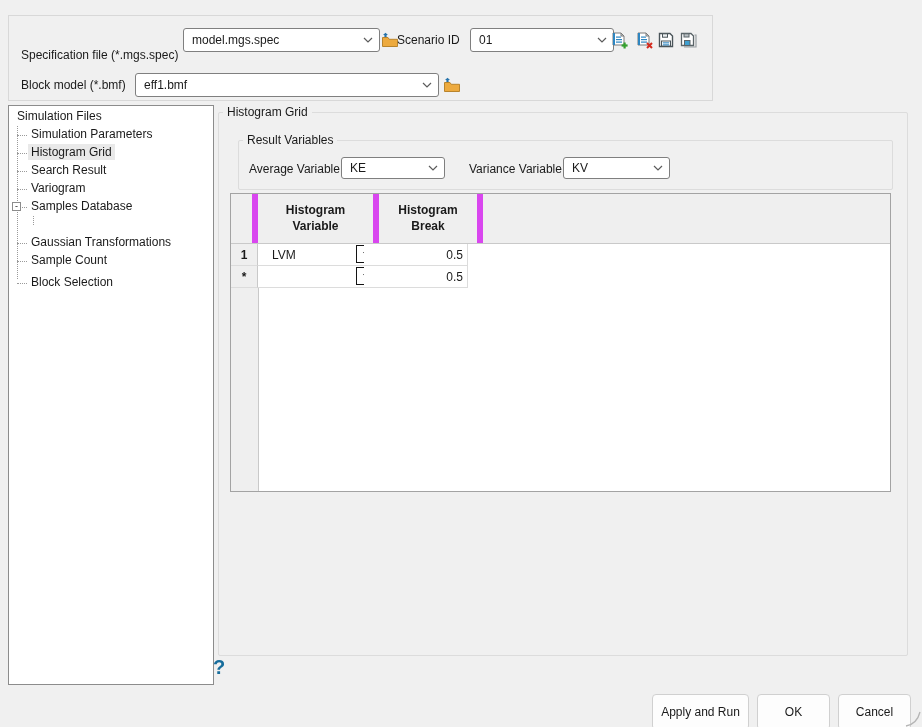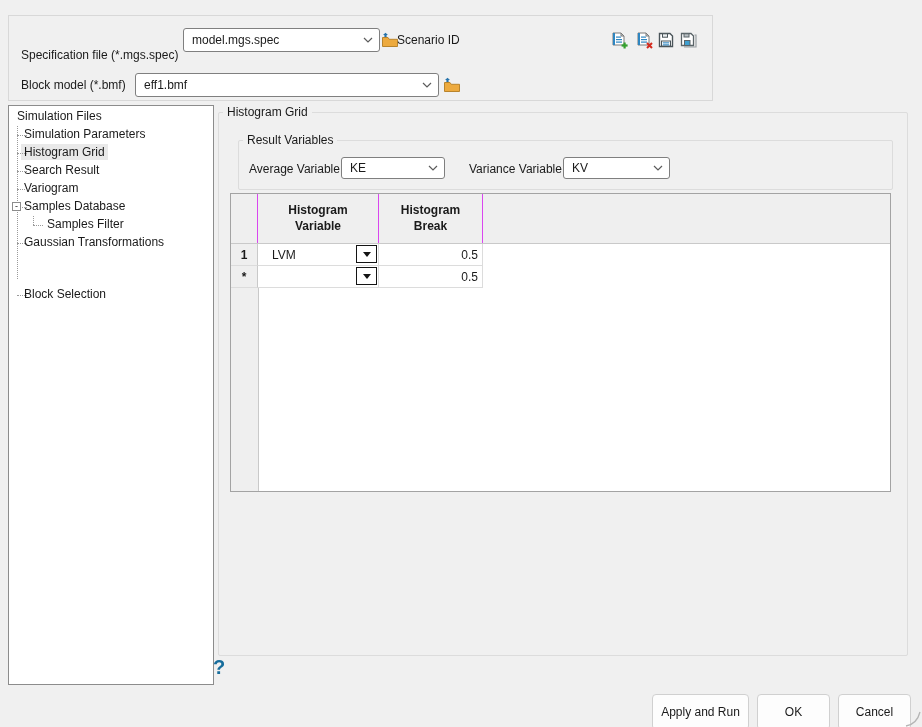--- a/index.html
+++ b/index.html
@@ -24,21 +24,21 @@
   .combo .chev{flex:none;margin-left:4px;display:flex;align-items:center}
   .combo.small{height:22px}
 
   .iconbtn{position:absolute;width:18px;height:18px;display:flex;align-items:center;justify-content:center}
 
   
   .tree-panel{left:8px;top:105px;width:206px;height:580px;background:#fff;border:1px solid #8c8c8c;box-sizing:border-box}
   .tree-inner{position:relative;width:100%;height:100%}
   .trow{position:absolute;left:0;width:100%;height:18px;display:flex;align-items:flex-start;box-sizing:border-box}
   .trow.lvl0{padding-left:5px}
-  .trow.lvl1{padding-left:12px}
+  .trow.lvl1{padding-left:19px}
   .trow.lvl2{padding-left:35px}
   .trow.lvl1::before,.trow.lvl2::before{
     content:"";position:absolute;top:9px;width:10px;height:0;border-top:1px dotted #9a9a9a;
   }
   .trow.lvl1::before{left:8px}
   .trow.lvl2::before{left:24px}
   .tree-label{padding:1px 3px;white-space:nowrap}
   .tree-label.selected{background:#e9e9e9}
   .vguide{position:absolute;width:0;border-left:1px dotted #9a9a9a}
   .expander{
@@ -50,30 +50,30 @@
   .groupbox{position:absolute;border:1px solid #dcdcdc;border-radius:2px;box-sizing:border-box}
   .gb-title{position:absolute;top:-8px;left:4px;background:#f0f0f0;padding:0 4px;line-height:15px;white-space:nowrap}
 
   
   .grid{left:230px;top:193px;width:661px;height:299px;background:#fff;border:1px solid #a3a3a3;box-sizing:border-box}
   .grid-inner{position:relative;width:100%;height:100%;overflow:hidden}
   .rowhead-col{position:absolute;left:0;top:0;width:27px;height:100%;background:#efefef;border-right:1px solid #cscsc5}
   .rowhead-col{border-right:1px solid #c9c9c9}
   .hdr-row{position:absolute;left:0;top:0;width:100%;height:50px;background:#efefef;border-bottom:1px solid #c9c9c9;box-sizing:border-box}
   .th{position:absolute;top:0;height:49px;display:flex;align-items:center;justify-content:center;
-      text-align:center;font-weight:bold;box-sizing:border-box;border-right:1px solid #d946ef;line-height:1.3;padding:0 12px}
+      text-align:center;font-weight:bold;box-sizing:border-box;border-right:6px solid #d946ef;line-height:1.3;padding:0 12px}
   .corner{left:0;width:27px;padding:0}
   .th.var{left:27px;width:121px}
   .th.brk{left:148px;width:104px}
   .rh{position:absolute;left:0;width:27px;height:22px;background:#efefef;border-right:1px solid #c9c9c9;border-bottom:1px solid #dcdcdc;
       display:flex;align-items:center;justify-content:center;font-weight:bold;box-sizing:border-box}
   .cell{position:absolute;height:22px;box-sizing:border-box;border-right:1px solid #dcdcdc;border-bottom:1px solid #dcdcdc;
       display:flex;align-items:center;background:#fff}
   .cell.var{left:27px;width:121px;padding-left:14px}
-  .cell.brk{left:148px;width:104px;justify-content:flex-end;padding-right:4px}
+  .cell.brk{left:133px;width:104px;justify-content:flex-end;padding-right:4px}
   .ddbtn{position:absolute;right:1px;top:1px;width:21px;height:18px;background:#fff;border:1px solid #141414;
       display:flex;align-items:center;justify-content:center;box-sizing:border-box}
   .ddtri{width:0;height:0;border-left:4px solid transparent;border-right:4px solid transparent;border-top:5px solid #141414}
 
   
   .help{left:213px;top:656px;font-size:20px;font-weight:bold;color:#176d9c}
   .btn{position:absolute;top:694px;height:36px;background:#fdfdfd;border:1px solid #d0d0d0;border-radius:4px;
       font-family:"Liberation Sans",sans-serif;font-size:12px;color:#1a1a1a;padding:0}
 </style>
 </head>
@@ -91,20 +91,28 @@
     </span>
   </div>
   <span class="iconbtn" style="left:372px;top:15px">
     <svg width="18" height="16" viewBox="0 0 18 16">
       <path d="M1.5 5.5 h5.5 l1.2 1.8 H16.5 V14.5 H1.5 Z" fill="#edaa3e" stroke="#b9842c" stroke-width="1"></path>
       <path d="M2 3 L4.5 0.8 L7 3 H5.6 V5 H3.4 V3 Z" fill="#2673ab"></path>
     </svg>
   </span>
 
   <span class="flabel" style="left:388px;top:17px">Scenario ID</span>
+  <div class="combo" style="left:461px;top:12px;width:144px">
+    <span class="val">01</span>
+    <span class="chev">
+      <svg width="10" height="6" viewBox="0 0 10 6">
+          <path d="M1 1 L5 5 L9 1" fill="none" stroke="#5c5c5c" stroke-width="1.2"></path>
+        </svg>
+    </span>
+  </div>
 
   <span class="iconbtn" style="left:601px;top:15px">
     <svg width="17" height="17" viewBox="0 0 17 17">
       <path d="M2 1 h8 l3 3 v9 h-11 z" fill="#fff" stroke="#7a7a7a"></path>
       <path d="M10 1 l3 3 h-3 z" fill="#ccd5da" stroke="#7a7a7a"></path>
       <rect x="2" y="1" width="2" height="12" fill="#2e86c1"></rect>
       <rect x="5" y="4.5" width="5" height="1.2" fill="#2e86c1"></rect>
       <rect x="5" y="7" width="6" height="1.2" fill="#2e86c1"></rect>
       <rect x="5" y="9.5" width="6" height="1.2" fill="#2e86c1"></rect>
       <rect x="10.6" y="12.4" width="6" height="2.2" fill="#35a02f"></rect>
@@ -174,27 +182,27 @@
     <div class="trow lvl1" style="top:56px">
       <span class="tree-label">Search Result</span>
     </div>
     <div class="trow lvl1" style="top:74px">
       <span class="tree-label">Variogram</span>
     </div>
     <div class="trow lvl1" style="top:92px">
       <span class="expander">-</span>
       <span class="tree-label">Samples Database</span>
     </div>
-    <div class="trow lvl2" style="top:110px">
-      <span class="tree-label">Samples Filter</span>
-    </div>
     <div class="trow lvl1" style="top:128px">
       <span class="tree-label">Gaussian Transformations</span>
     </div>
-    <div class="trow lvl1" style="top:180px">
+    <div class="trow lvl1" style="top:146px">
+      <span class="tree-label">Sample Count</span>
+    </div>
+    <div class="trow lvl1" style="top:168px">
       <span class="tree-label">Block Selection</span>
     </div>
   </div>
 </div>
 
 <div class="groupbox" style="left:218px;top:112px;width:690px;height:544px">
   <span class="gb-title">Histogram Grid</span>
 </div>
 
 <div class="groupbox" style="left:238px;top:140px;width:655px;height:50px">

